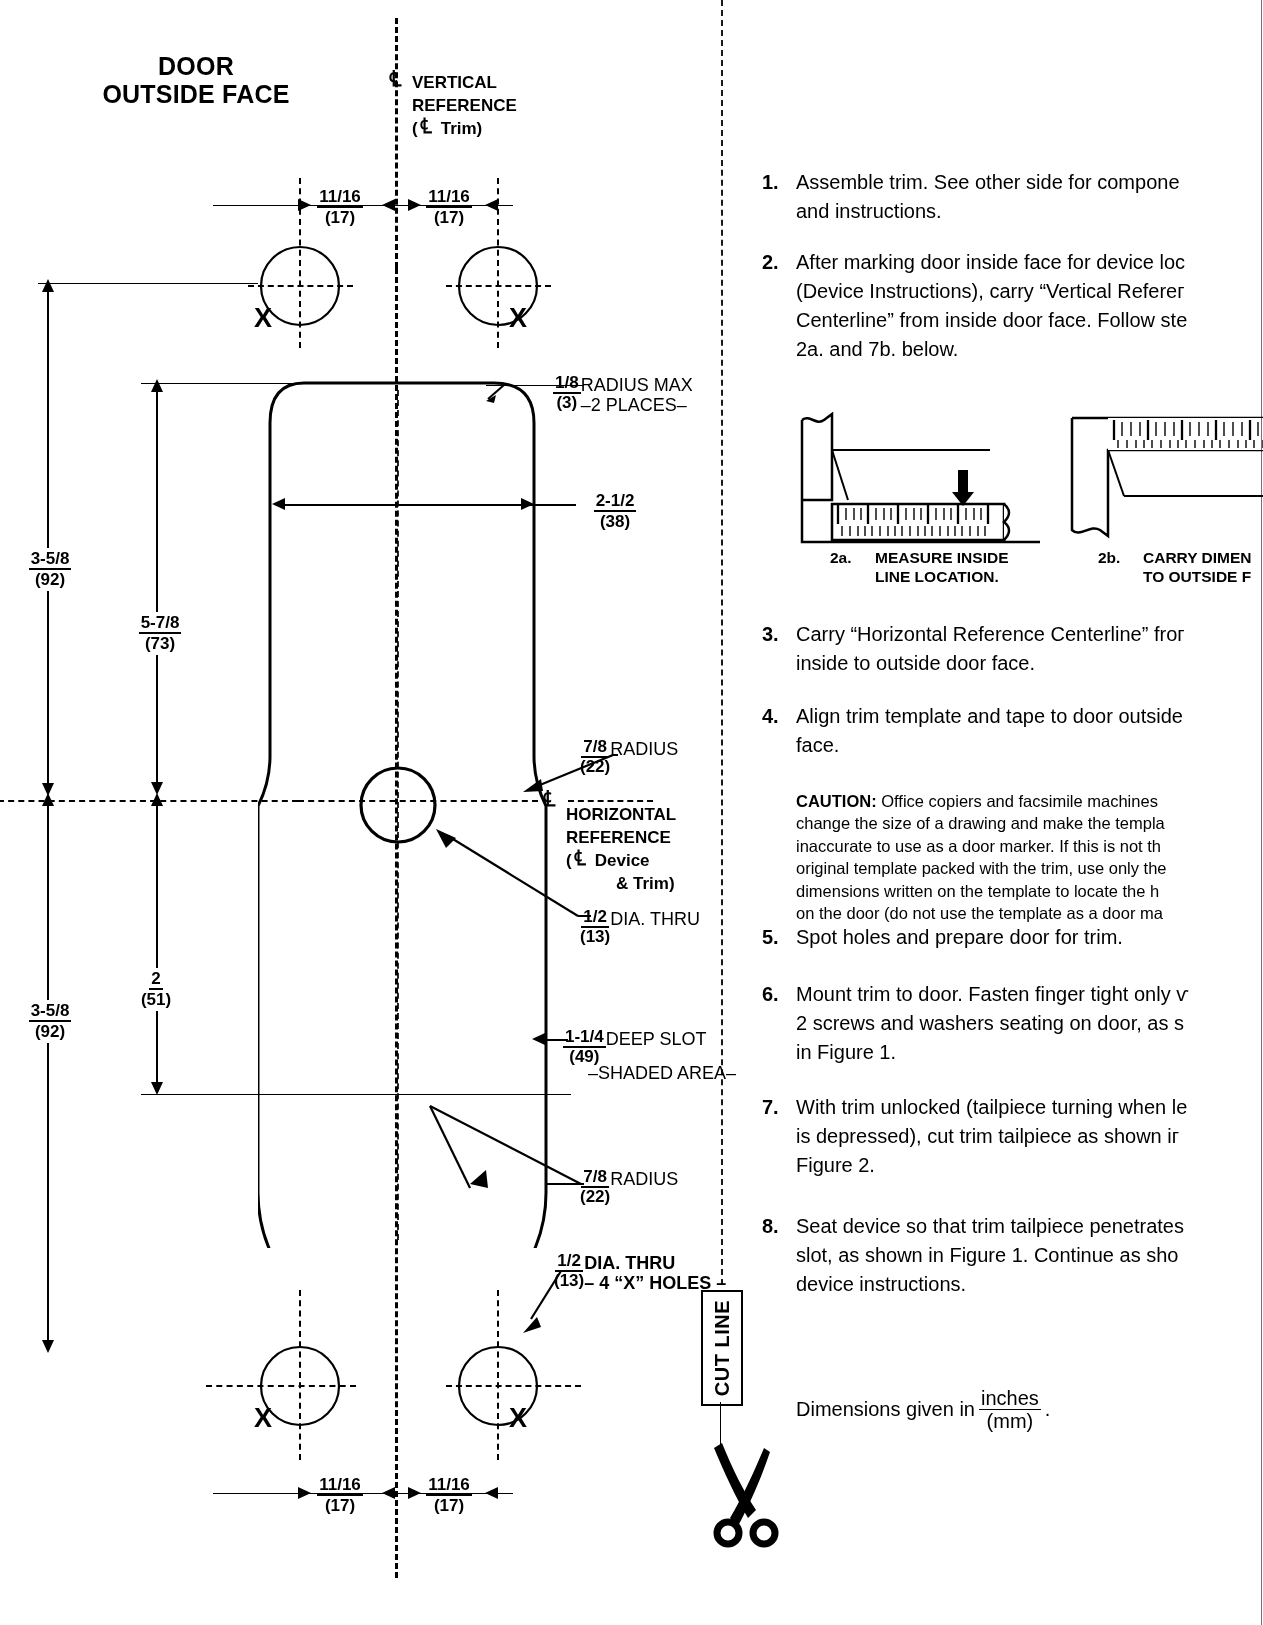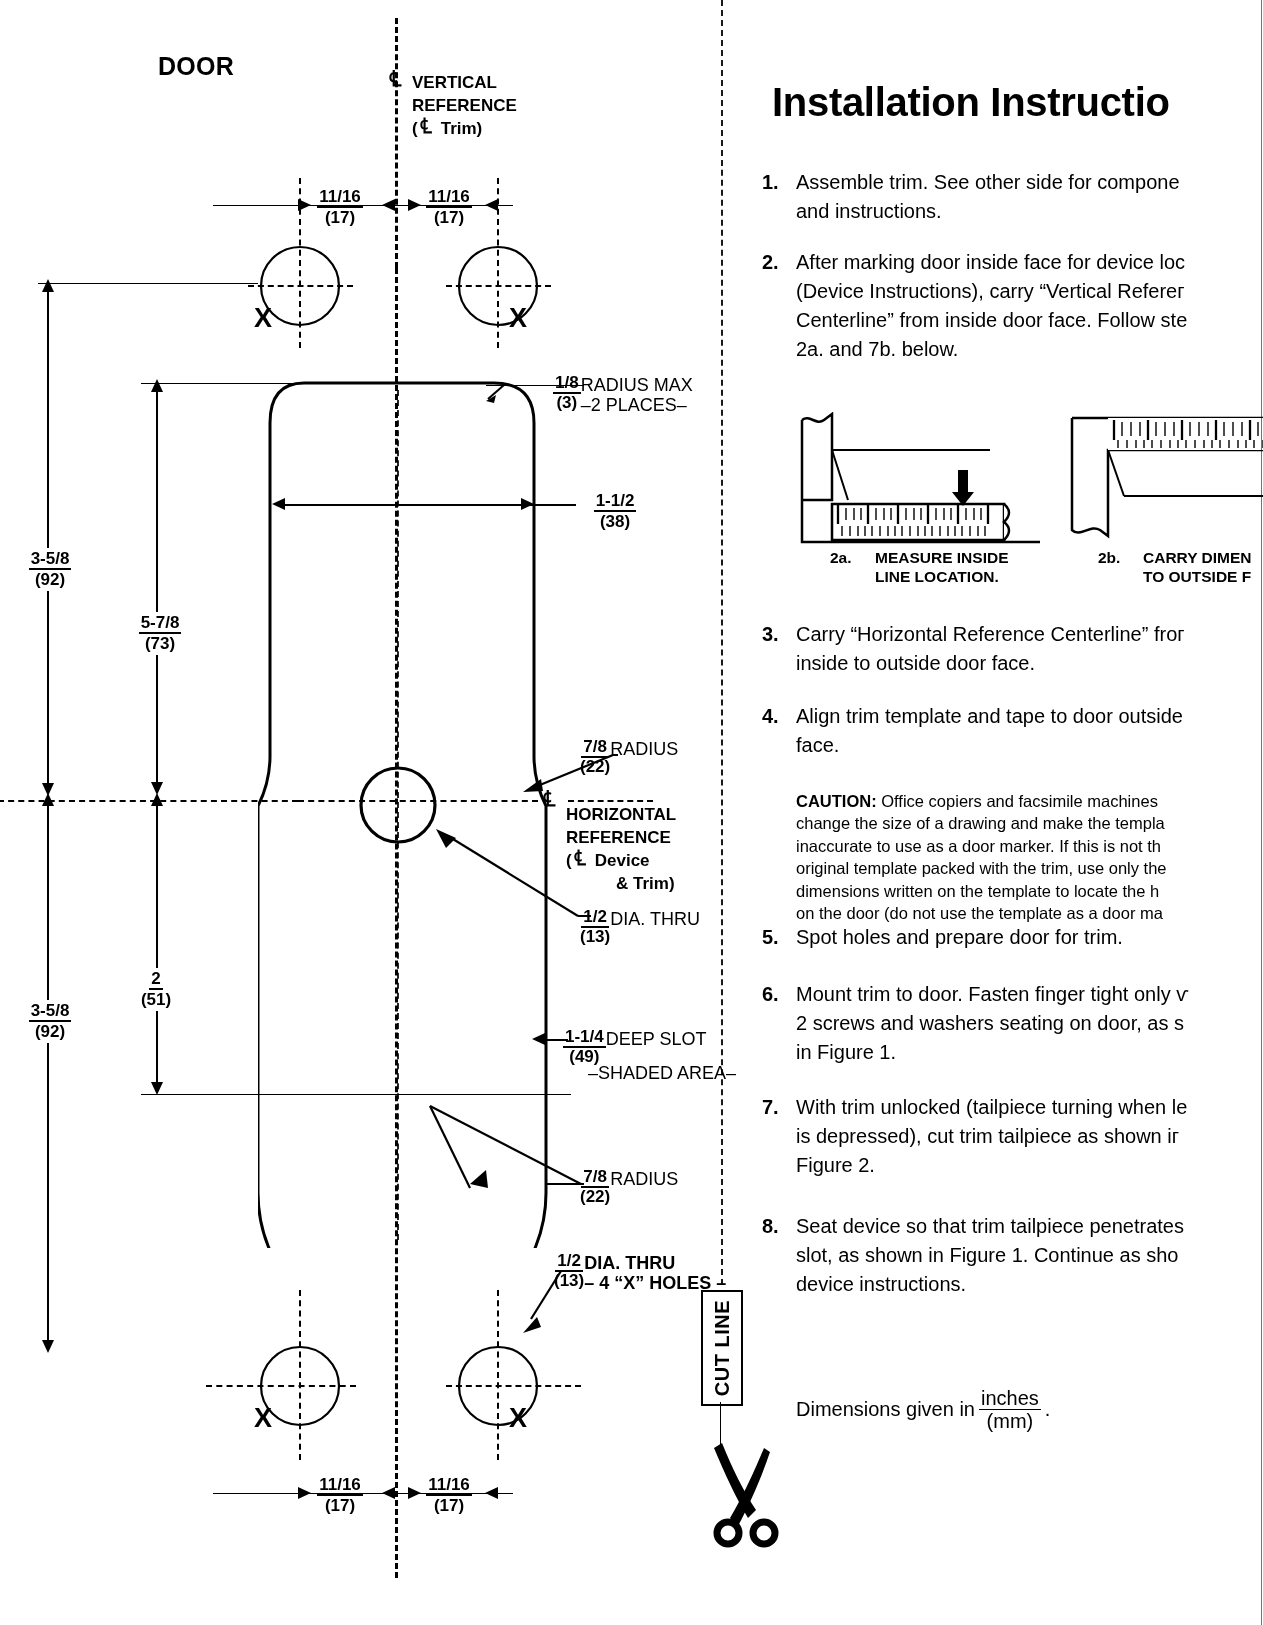--- a/index.html
+++ b/index.html
@@ -78,20 +78,21 @@
   .figcap{position:absolute;font-weight:bold;font-size:15.5px;line-height:19px;white-space:pre-line;}
 </style>
 </head>
 <body>
 
 <div id="stage">
 
   <div id="drawing">
 
     <div class="abs hdr" style="left:78px;top:52px;text-align:center;width:220px;">DOOR</div>
+    <div class="abs hdr" style="left:38px;top:80px;text-align:center;width:300px;">OUTSIDE FACE</div>
 
     <div class="cl-v" style="left:387px;top:18px;height:250px;"></div>
     <div class="cl-v" style="left:387px;top:268px;height:1310px;"></div>
 
     <div class="abs lbl-bold" style="left:381px;top:68px;font-size:22px;">℄</div>
     <div class="abs lbl-bold" style="left:404px;top:72px;">VERTICAL</div>
     <div class="abs lbl-bold" style="left:404px;top:95px;">REFERENCE</div>
     <div class="abs lbl-bold" style="left:404px;top:118px;">(</div>
     <div class="abs lbl-bold" style="left:412px;top:115px;font-size:21px;">℄</div>
     <div class="abs lbl-bold" style="left:428px;top:118px;"> Trim)</div>
@@ -194,21 +195,21 @@
         <span class="den">(3)</span>
       </div>
       <div class="note">RADIUS MAX
 –2 PLACES–</div>
     </div>
 
     <div class="hline" style="left:268px;top:504px;width:300px;"></div>
     <div class="ah left" style="left:264px;top:498px;"></div>
     <div class="ah right" style="left:513px;top:498px;"></div>
     <div class="dim" style="left:572px;top:492px;width:70px;">
-      <span class="num">1-1/2</span>
+      <span class="num">2-1/2</span>
       <span class="den">(38)</span>
     </div>
 
     <svg class="abs" style="left:505px;top:745px;" width="105" height="55">
       <path d="M100 10 L22 42" stroke="#000" stroke-width="2.2" fill="none"></path>
       <polygon points="10,47 28,34 30,46" fill="#000"></polygon>
       <line x1="100" y1="10" x2="130" y2="10" stroke="#000" stroke-width="2"></line>
     </svg>
     <div class="dimrow" style="left:572px;top:738px;">
       <div class="stack">
@@ -320,21 +321,20 @@
       <path d="M24 3 C 34 28, 46 52, 58 70 L 50 78 C 38 58, 26 32, 16 8 Z" fill="#000"></path>
       <path d="M64 8 C 54 32, 42 58, 30 78 L 38 86 C 50 64, 62 36, 70 12 Z" fill="#000" transform="translate(2,0)"></path>
       <circle cx="30" cy="93" r="11" fill="none" stroke="#000" stroke-width="7"></circle>
       <circle cx="66" cy="93" r="11" fill="none" stroke="#000" stroke-width="7"></circle>
     </svg>
 
   </div>
 
   <div id="instructions">
 
-    <div id="ititle">Installation Instructio</div>
 
     <div class="step" style="left:12px;top:168px;">
       <div class="n">1.</div>
       <div class="t">Assemble trim. See other side for compone
 and instructions.</div>
     </div>
 
     <div class="step" style="left:12px;top:248px;">
       <div class="n">2.</div>
       <div class="t">After marking door inside face for device loс

